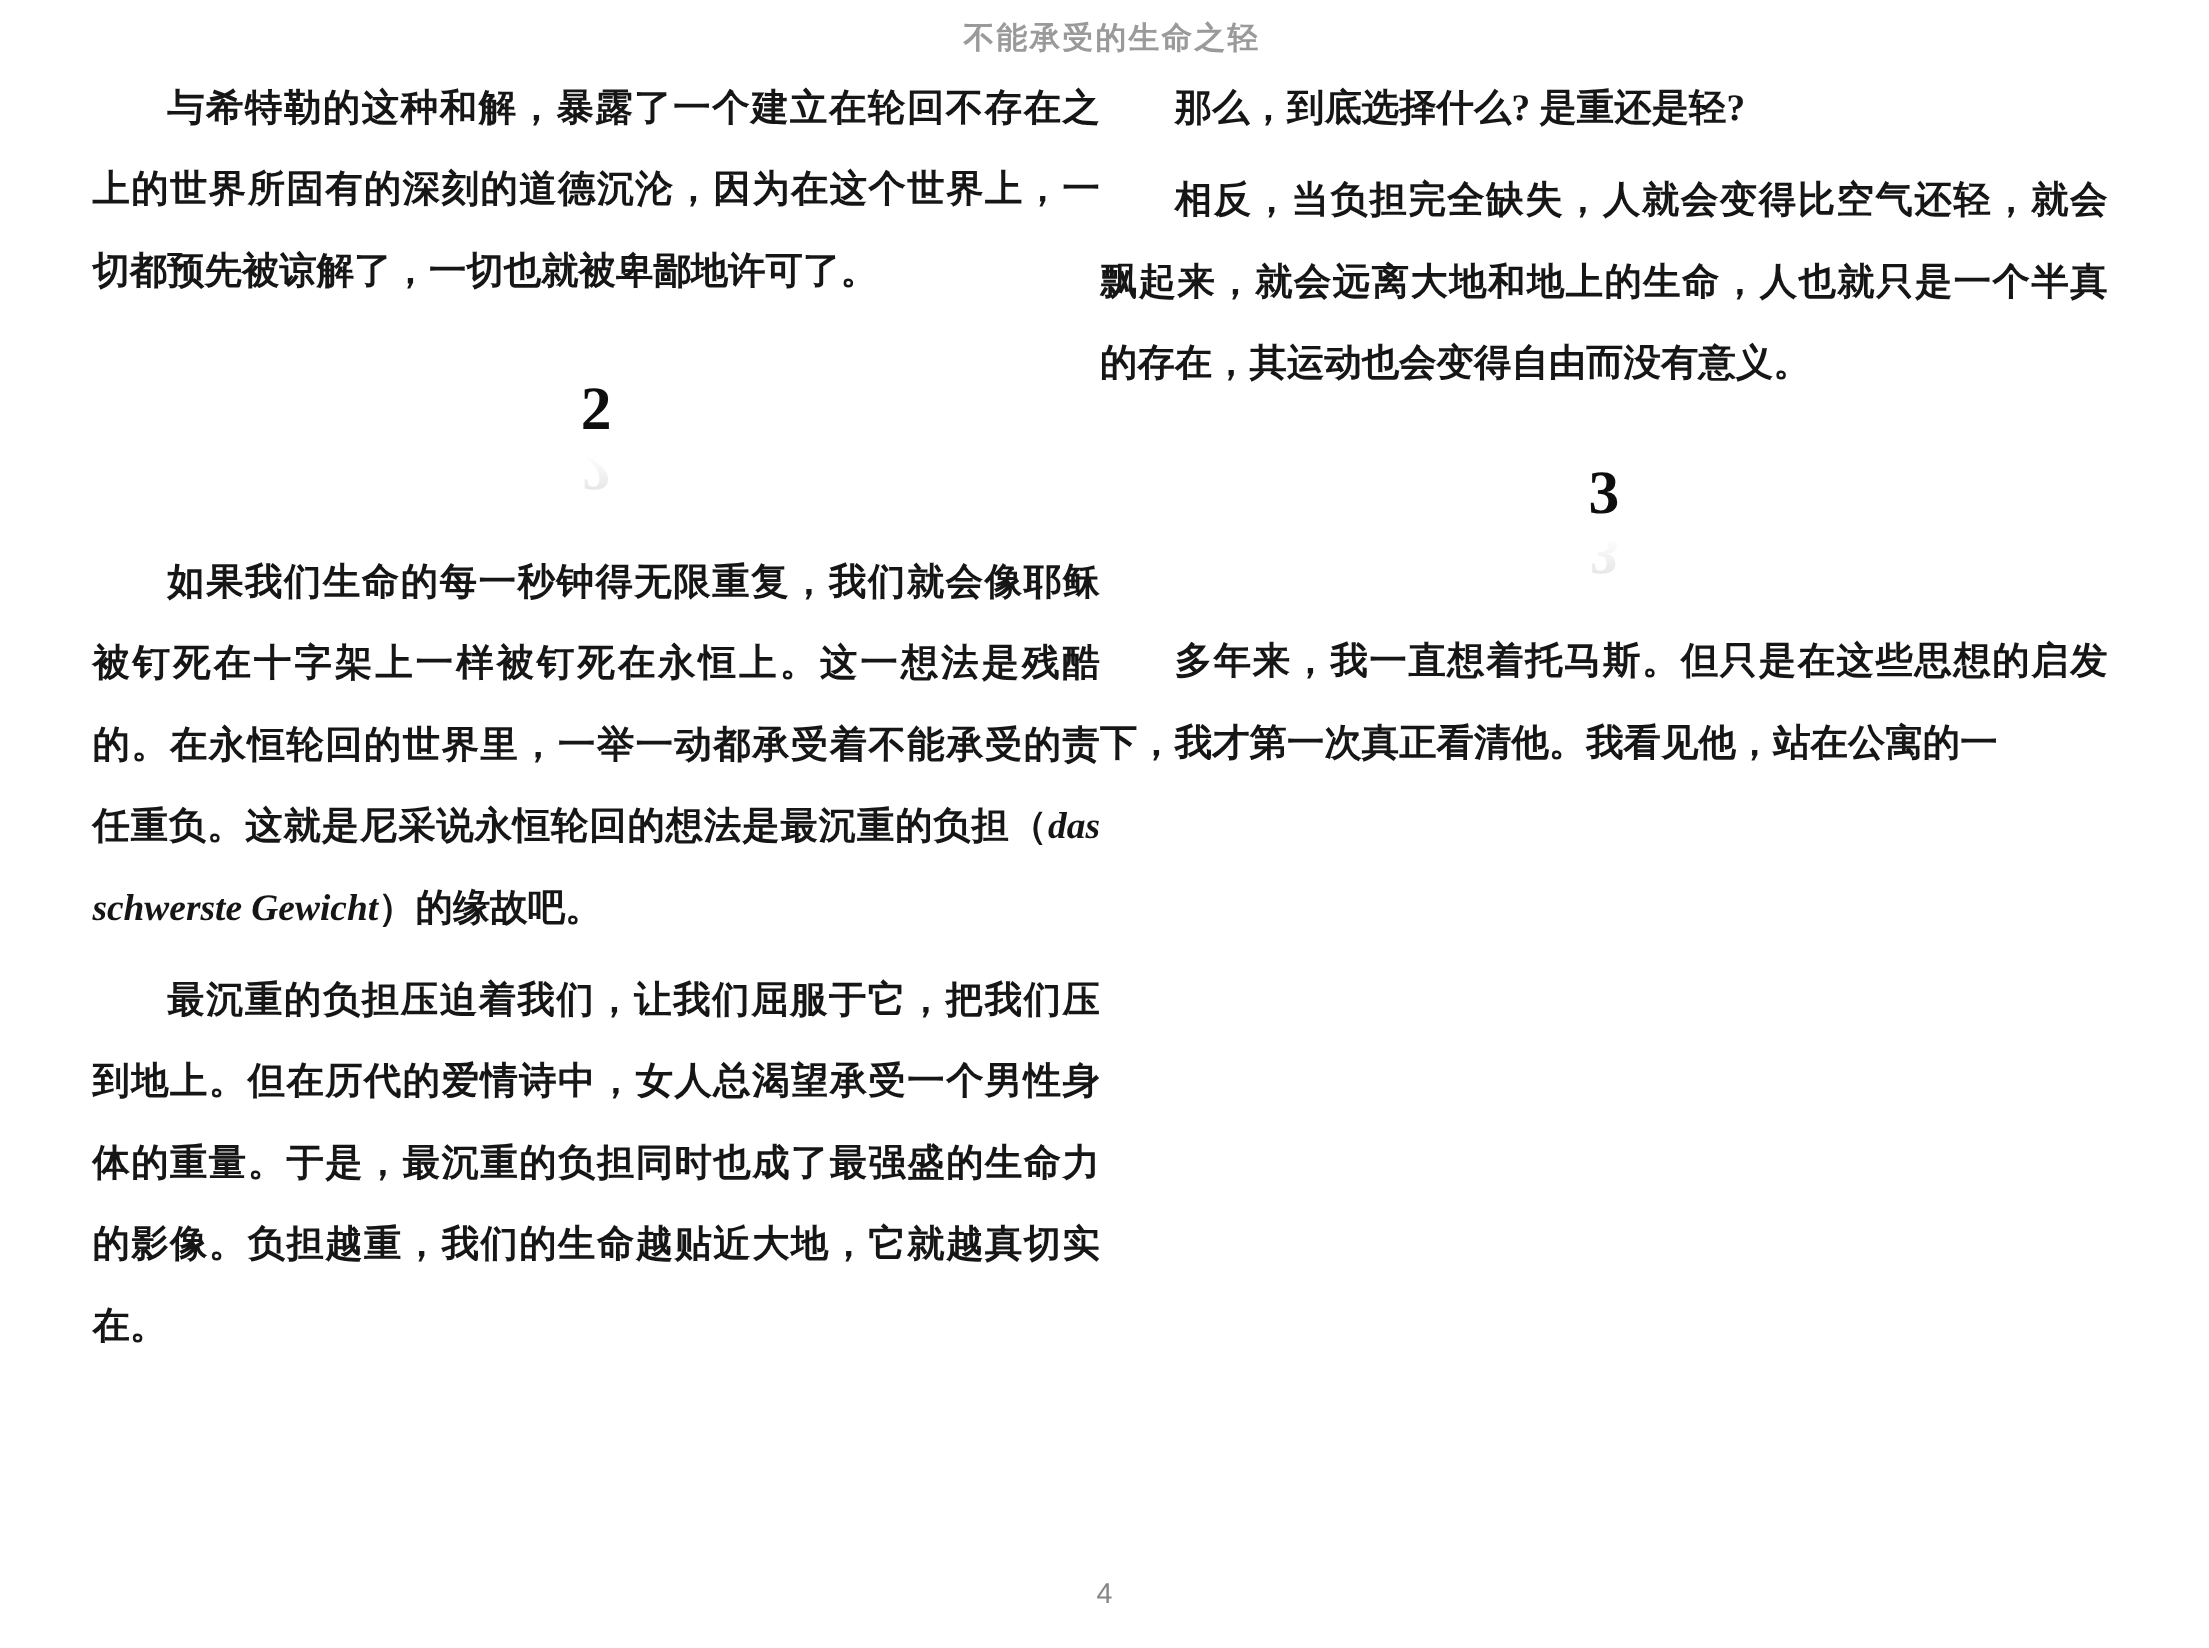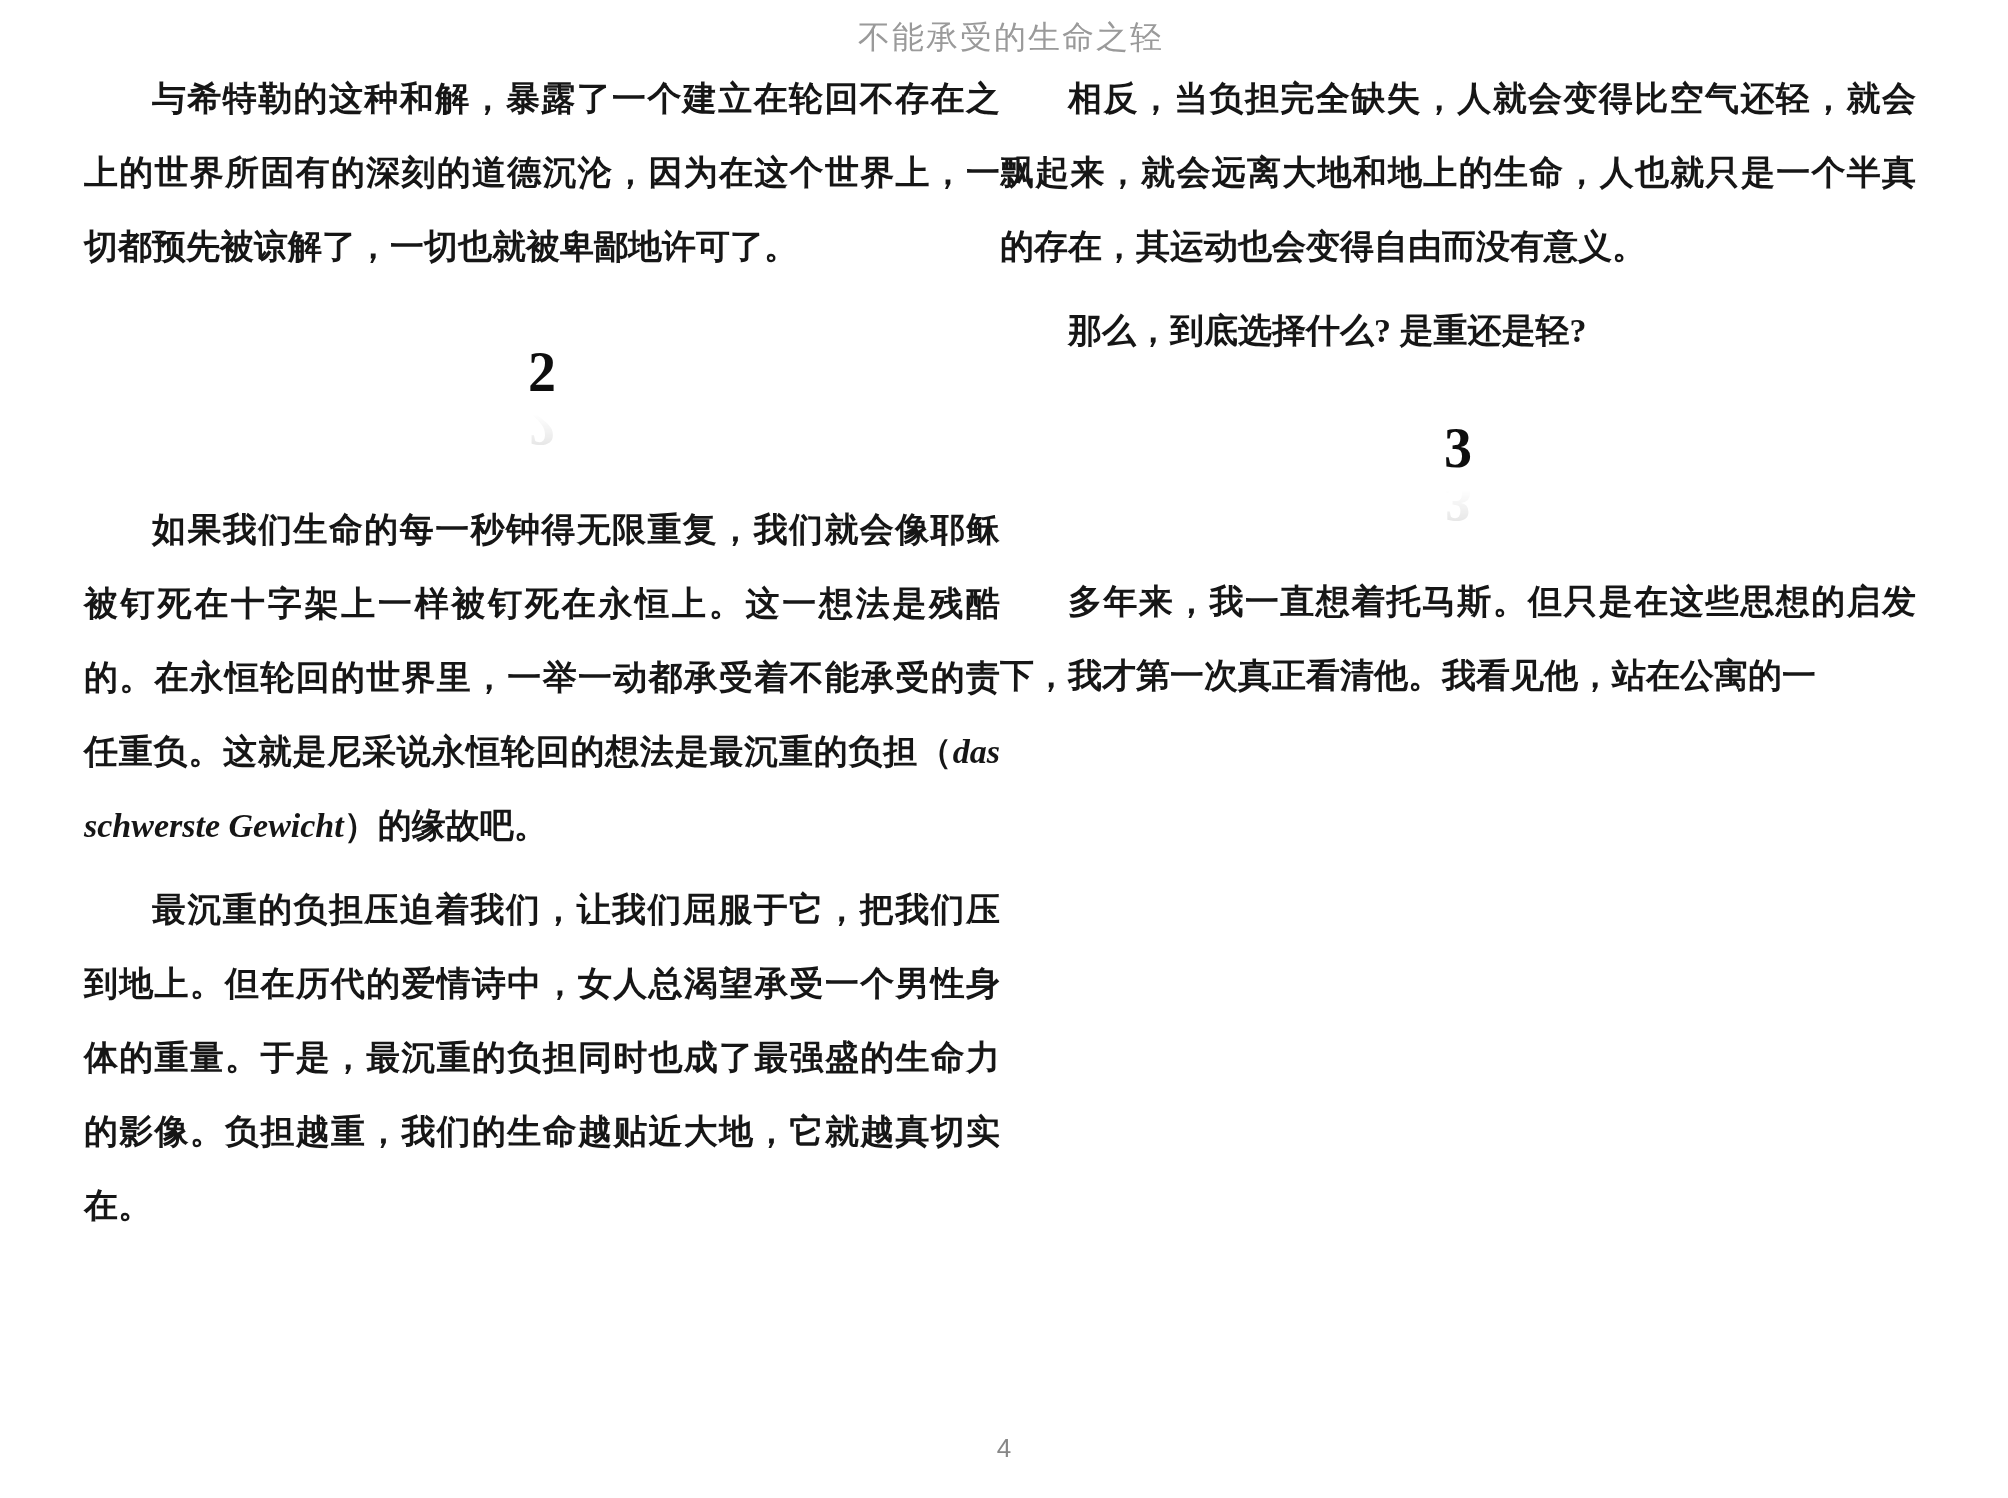--- a/index.html
+++ b/index.html
@@ -13,22 +13,22 @@
   .page {
     position: relative;
     width: 2008px; height: 1498px;
     box-sizing: border-box;
   }
   .book-header {
     position: absolute;
     top: 16px; left: 0; right: 0;
     text-align: center;
     font-family: "Liberation Sans", "DejaVu Sans", sans-serif;
-    font-weight: 400;
-    font-size: 32px;
+    font-weight: 700;
+    font-size: 28px;
     letter-spacing: 2px;
     color: #9a9a9a;
     margin-left: 14px;
   }
   .columns {
     position: absolute;
     top: 62px; left: 84px; right: 92px;
     display: flex;
   }
   .column { flex: 1 1 0; min-width: 0; }
@@ -111,23 +111,23 @@
       <p><span>如果我们生命的每一秒钟得无限重复，我们就会像耶稣被钉死在十字架上一样被钉死在永恒上。这一想法是残酷的。在永恒轮回的世界里，一举一动都承受着不能承受的责任重负。这就是尼采说永恒轮回的想法是最沉重的负担（</span><span class="latin-italic">das schwerste Gewicht</span><span>）的缘故吧。</span></p>
 
 
 
       <p>最沉重的负担压迫着我们，让我们屈服于它，把我们压到地上。但在历代的爱情诗中，女人总渴望承受一个男性身体的重量。于是，最沉重的负担同时也成了最强盛的生命力的影像。负担越重，我们的生命越贴近大地，它就越真切实在。</p>
 
     </div>
 
     <div class="column">
 
+      <p>那么，到底选择什么? 是重还是轻?</p>
+
       <p>相反，当负担完全缺失，人就会变得比空气还轻，就会飘起来，就会远离大地和地上的生命，人也就只是一个半真的存在，其运动也会变得自由而没有意义。</p>
-
-      <p>那么，到底选择什么? 是重还是轻?</p>
 
 
 
       <div class="chapter chapter-right">
         <div class="chapter-num">3</div>
         <div class="chapter-reflection">3</div>
       </div>
 
       <p>多年来，我一直想着托马斯。但只是在这些思想的启发下，我才第一次真正看清他。我看见他，站在公寓的一</p>
 

